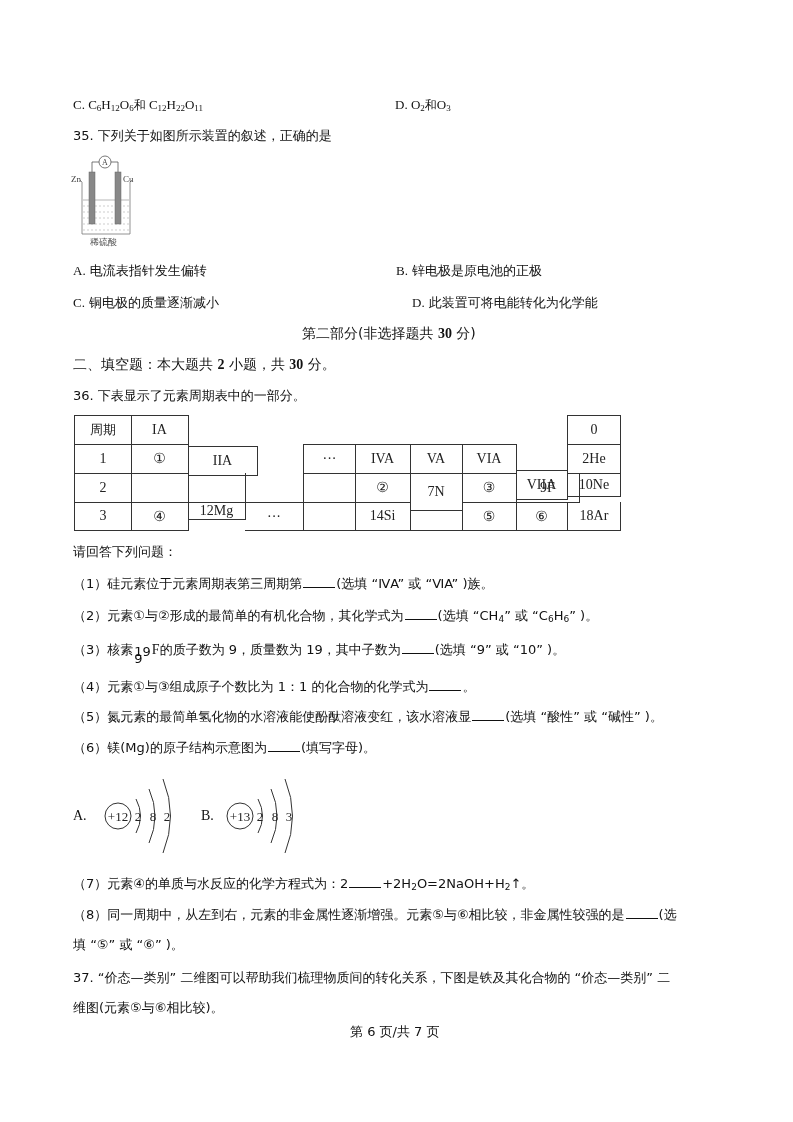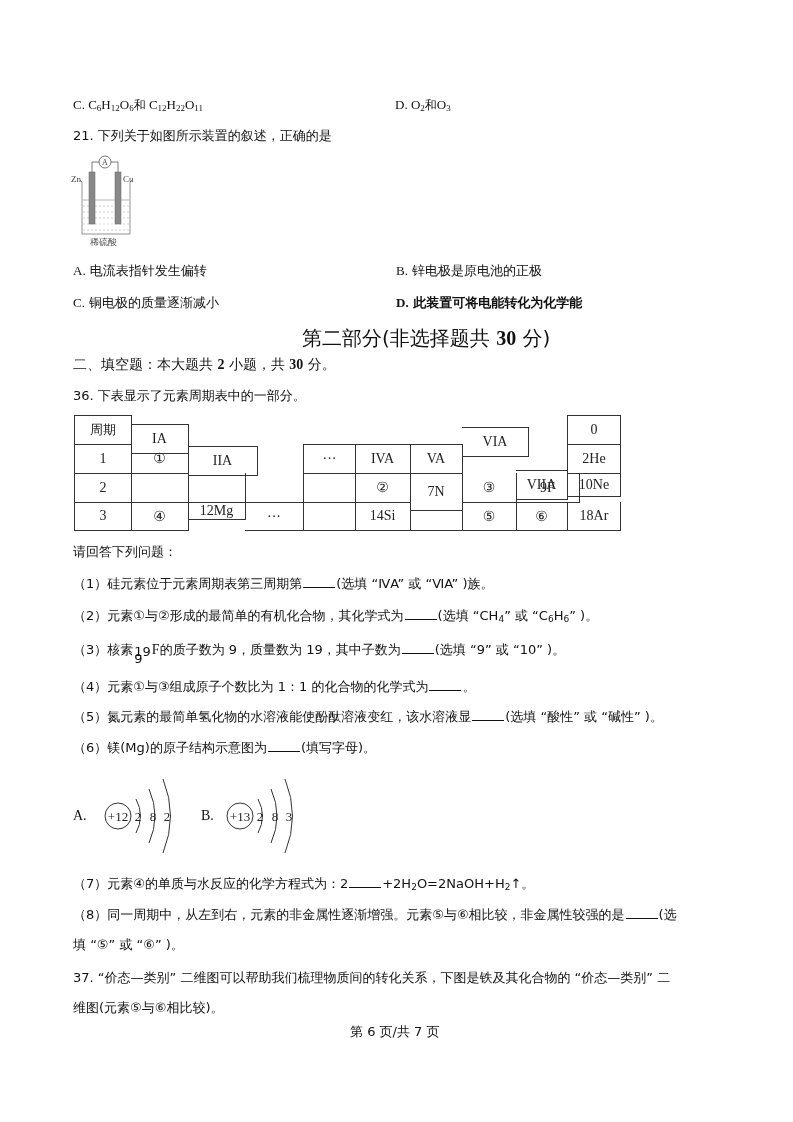--- a/index.html
+++ b/index.html
@@ -40,21 +40,21 @@
 <div class="abs serif" style="left:73px; top:97px; font-size:13px;">
   <span>C.</span>
   <span>C</span><sub>6</sub><span>H</span><sub>12</sub><span>O</span><sub>6</sub><span style="font-family:'DejaVu Sans',sans-serif;font-size:12px;">和</span>
   <span>C</span><sub>12</sub><span>H</span><sub>22</sub><span>O</span><sub>11</sub>
 </div>
 <div class="abs serif" style="left:395px; top:97px; font-size:13px;">
   <span>D.</span>
   <span>O</span><sub>2</sub><span style="font-family:'DejaVu Sans',sans-serif;font-size:12px;">和</span><span>O</span><sub>3</sub>
 </div>
 
-<div class="abs" style="left:73px; top:127px;">21. 下列关于如图所示装置的叙述，正确的是</div>
+<div class="abs" style="left:73px; top:127px;">35. 下列关于如图所示装置的叙述，正确的是</div>
 
 <div class="apparatus">
   <svg width="80" height="100" viewBox="0 0 80 100">
 
     <polyline points="22,20 22,10 29,10" fill="none" stroke="#555" stroke-width="0.8"></polyline>
     <polyline points="41,10 48,10 48,20" fill="none" stroke="#555" stroke-width="0.8"></polyline>
     <circle cx="35" cy="10" r="6" fill="#fff" stroke="#555" stroke-width="0.8"></circle>
     <text x="35" y="13" font-size="8" text-anchor="middle" font-family="Liberation Serif, serif" fill="#444">A</text>
 
     <path d="M10,28 L12,30 L12,82 L60,82 L60,30 L62,28" fill="none" stroke="#777" stroke-width="0.8"></path>
@@ -79,48 +79,48 @@
   <span>电流表指针发生偏转</span>
 </div>
 <div class="abs" style="left:396px; top:262px;">
   <span class="serif">B.</span>
   <span>锌电极是原电池的正极</span>
 </div>
 <div class="abs" style="left:73px; top:294px;">
   <span class="serif">C.</span>
   <span>铜电极的质量逐渐减小</span>
 </div>
-<div class="abs" style="left:396px; top:294px;font-weight:bold;">
+<div class="abs" style="left:412px; top:294px;">
   <span class="serif">D.</span>
   <span>此装置可将电能转化为化学能</span>
 </div>
 
-<div class="abs" style="left:302px; top:325px; font-size:20px;">
+<div class="abs" style="left:302px; top:325px; font-size:14px;">
   <span>第二部分(非选择题共 </span><span class="bold serif">30</span><span> 分)</span>
 </div>
 
 <div class="abs" style="left:73px; top:356px; font-size:14px;">
   <span>二、填空题：本大题共 </span><span class="bold serif">2</span><span> 小题，共 </span><span class="bold serif">30</span><span> 分。</span>
 </div>
 
 <div class="abs" style="left:73px; top:387px;">36. 下表显示了元素周期表中的一部分。</div>
 
 <div class="ptable">
 
   <div class="cell zh b-l b-t b-r b-b" style="left:0;top:0;width:58px;height:30px;">周期</div>
-  <div class="cell b-t b-r b-b" style="left:57px;top:0;width:58px;height:30px;margin-top:9px;">IA</div>
+  <div class="cell b-t b-r b-b" style="left:57px;top:0;width:58px;height:30px;">IA</div>
   <div class="cell b-l b-t b-r b-b" style="left:493px;top:0;width:54px;height:30px;">0</div>
 
   <div class="cell b-l b-r b-b" style="left:0;top:29px;width:58px;height:30px;">1</div>
   <div class="cell b-r b-b" style="left:57px;top:29px;width:58px;height:30px;">①</div>
   <div class="cell b-t b-r b-b" style="left:114px;top:31px;width:70px;height:30px;">IIA</div>
   <div class="cell b-l b-t b-r b-b" style="left:229px;top:29px;width:53px;height:30px;">···</div>
   <div class="cell b-t b-r b-b" style="left:281px;top:29px;width:56px;height:30px;">IVA</div>
   <div class="cell b-t b-r b-b" style="left:336px;top:29px;width:53px;height:30px;">VA</div>
-  <div class="cell b-t b-r b-b" style="left:388px;top:12px;width:67px;height:30px;">VIA</div>
+  <div class="cell b-t b-r b-b" style="left:388px;top:29px;width:55px;height:30px;">VIA</div>
   <div class="cell b-t b-r b-b" style="left:442px;top:29px;width:52px;height:30px;margin-top:26px;">VIIA</div>
   <div class="cell b-l b-r b-b" style="left:493px;top:29px;width:54px;height:30px;">2He</div>
 
   <div class="cell b-l b-r b-b" style="left:0;top:58px;width:58px;height:30px;">2</div>
   <div class="cell b-r b-b" style="left:57px;top:58px;width:58px;height:30px;"></div>
   <div class="cell b-r b-b" style="left:114px;top:58px;width:58px;height:30px;"></div>
   <div class="cell b-l b-r b-b" style="left:229px;top:58px;width:53px;height:30px;"></div>
   <div class="cell b-r b-b" style="left:281px;top:58px;width:56px;height:30px;">②</div>
   <div class="cell b-r b-b" style="left:336px;top:58px;width:53px;height:38px;">7N</div>
   <div class="cell b-r b-b" style="left:388px;top:58px;width:55px;height:30px;">③</div>

